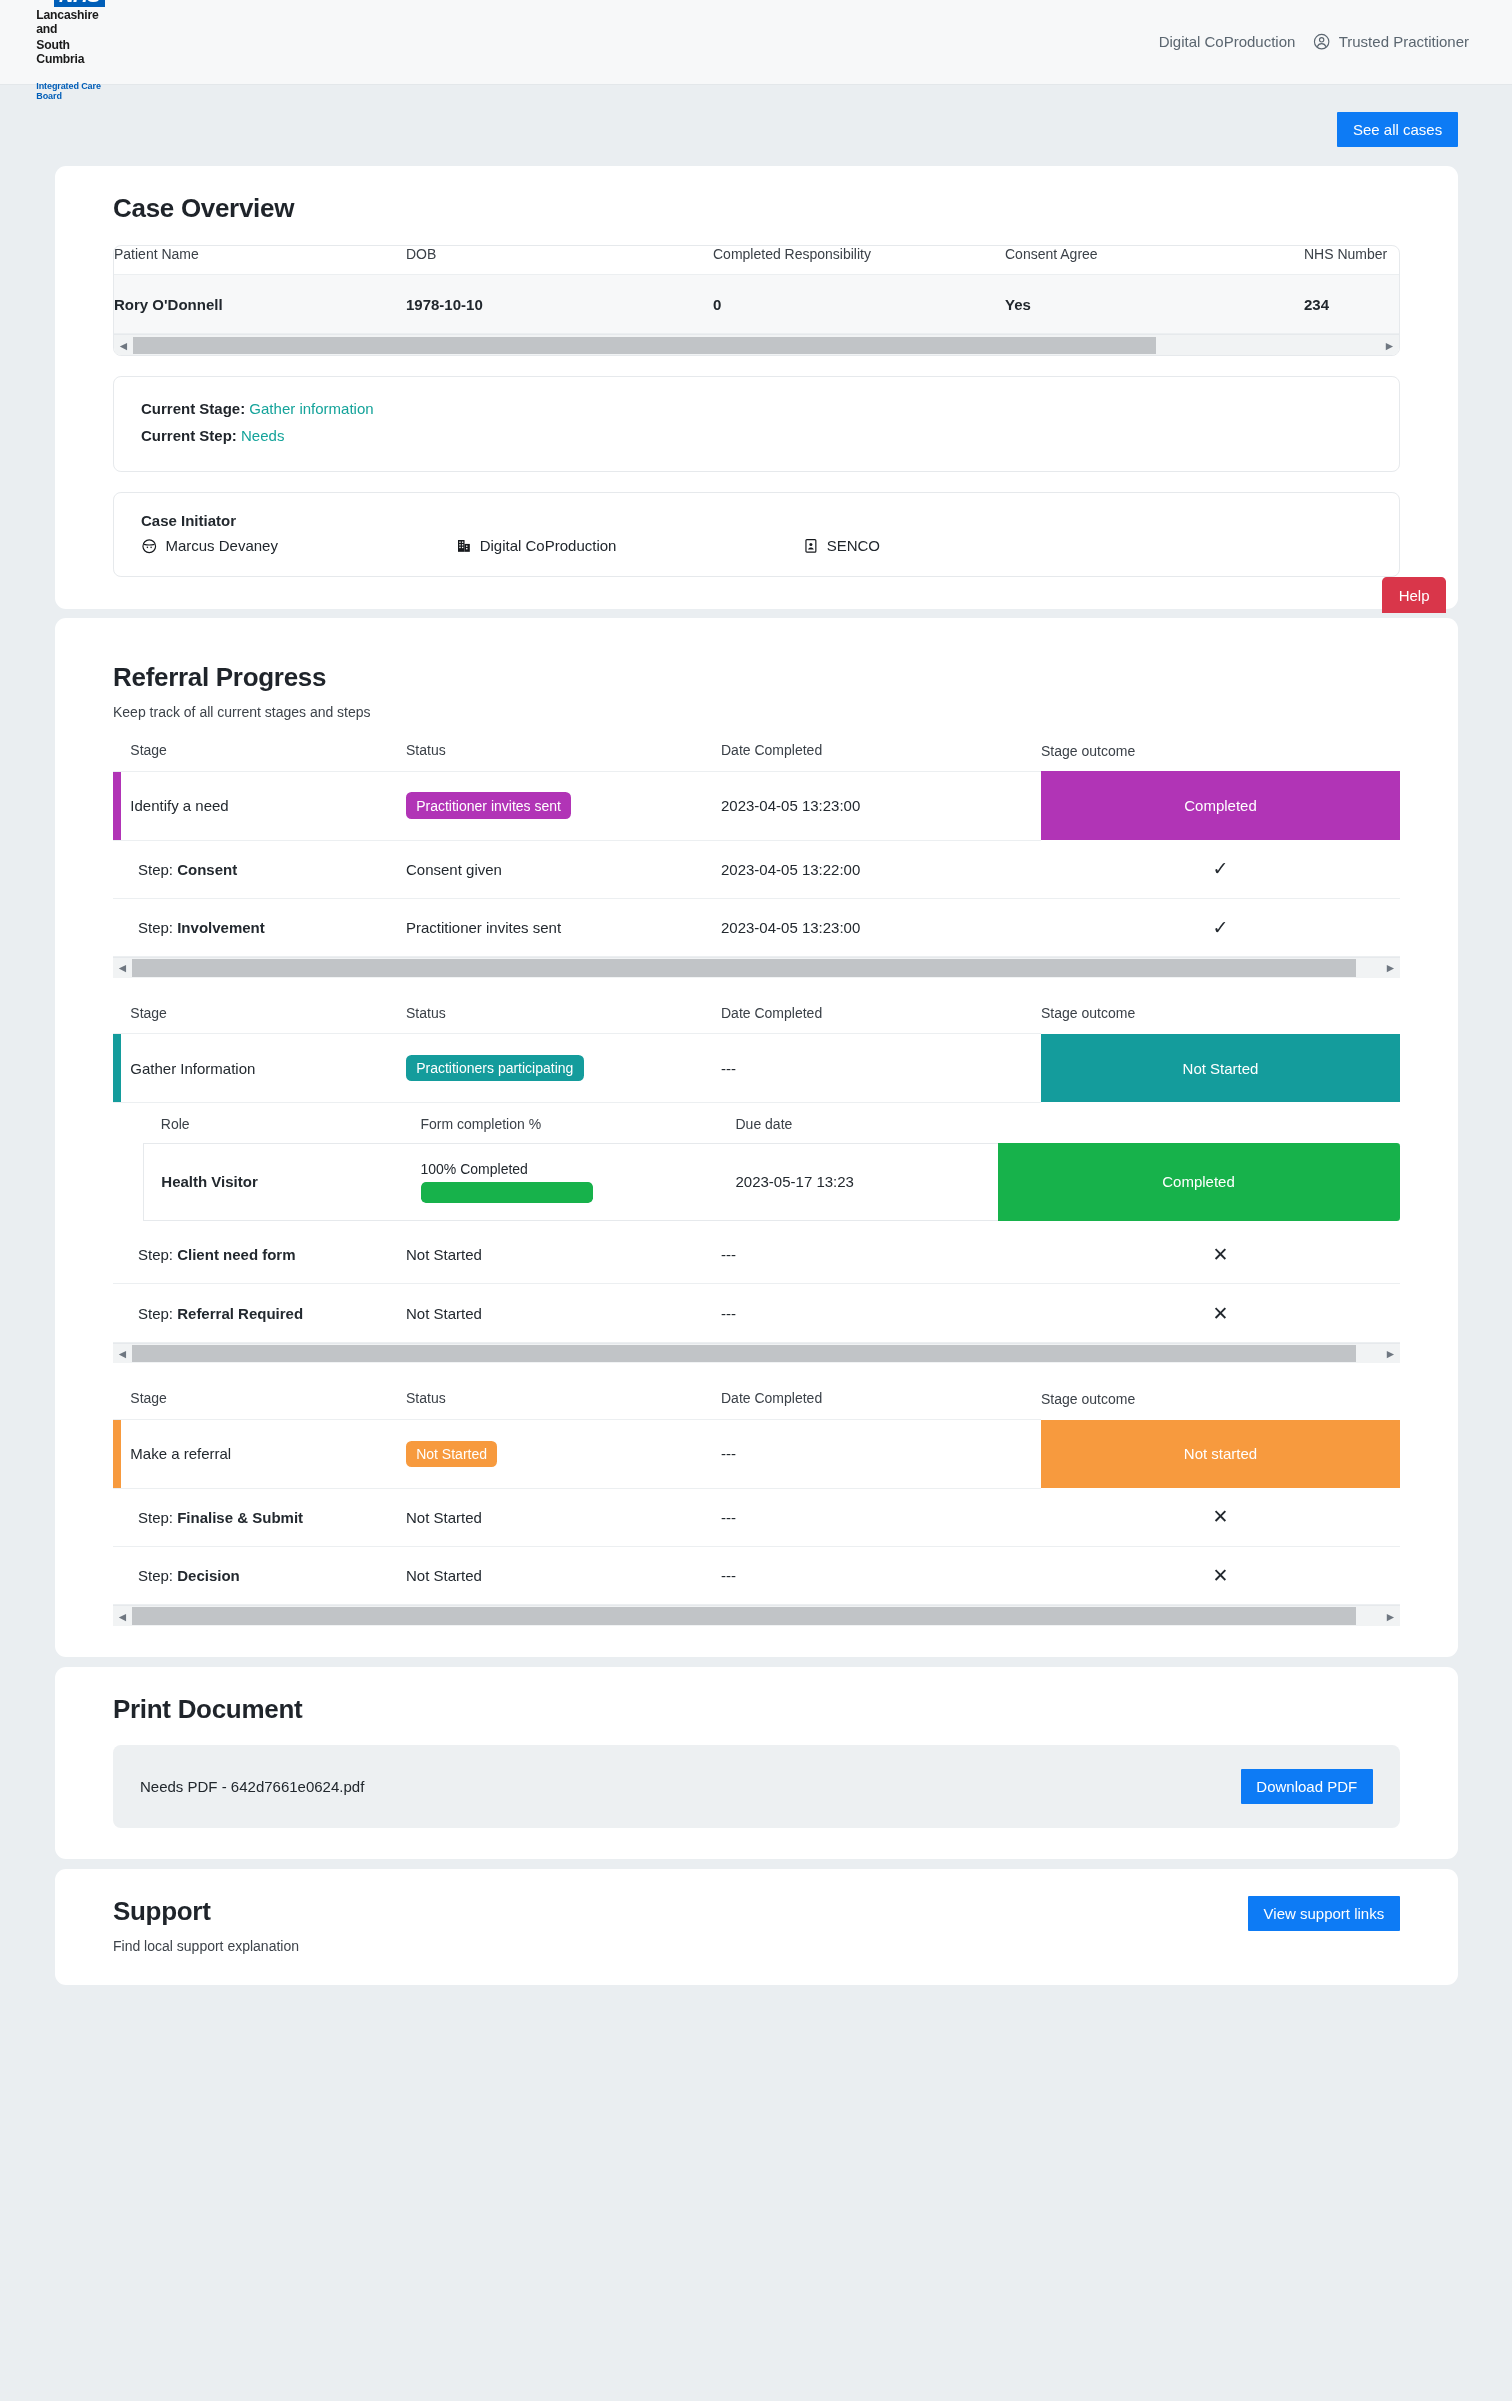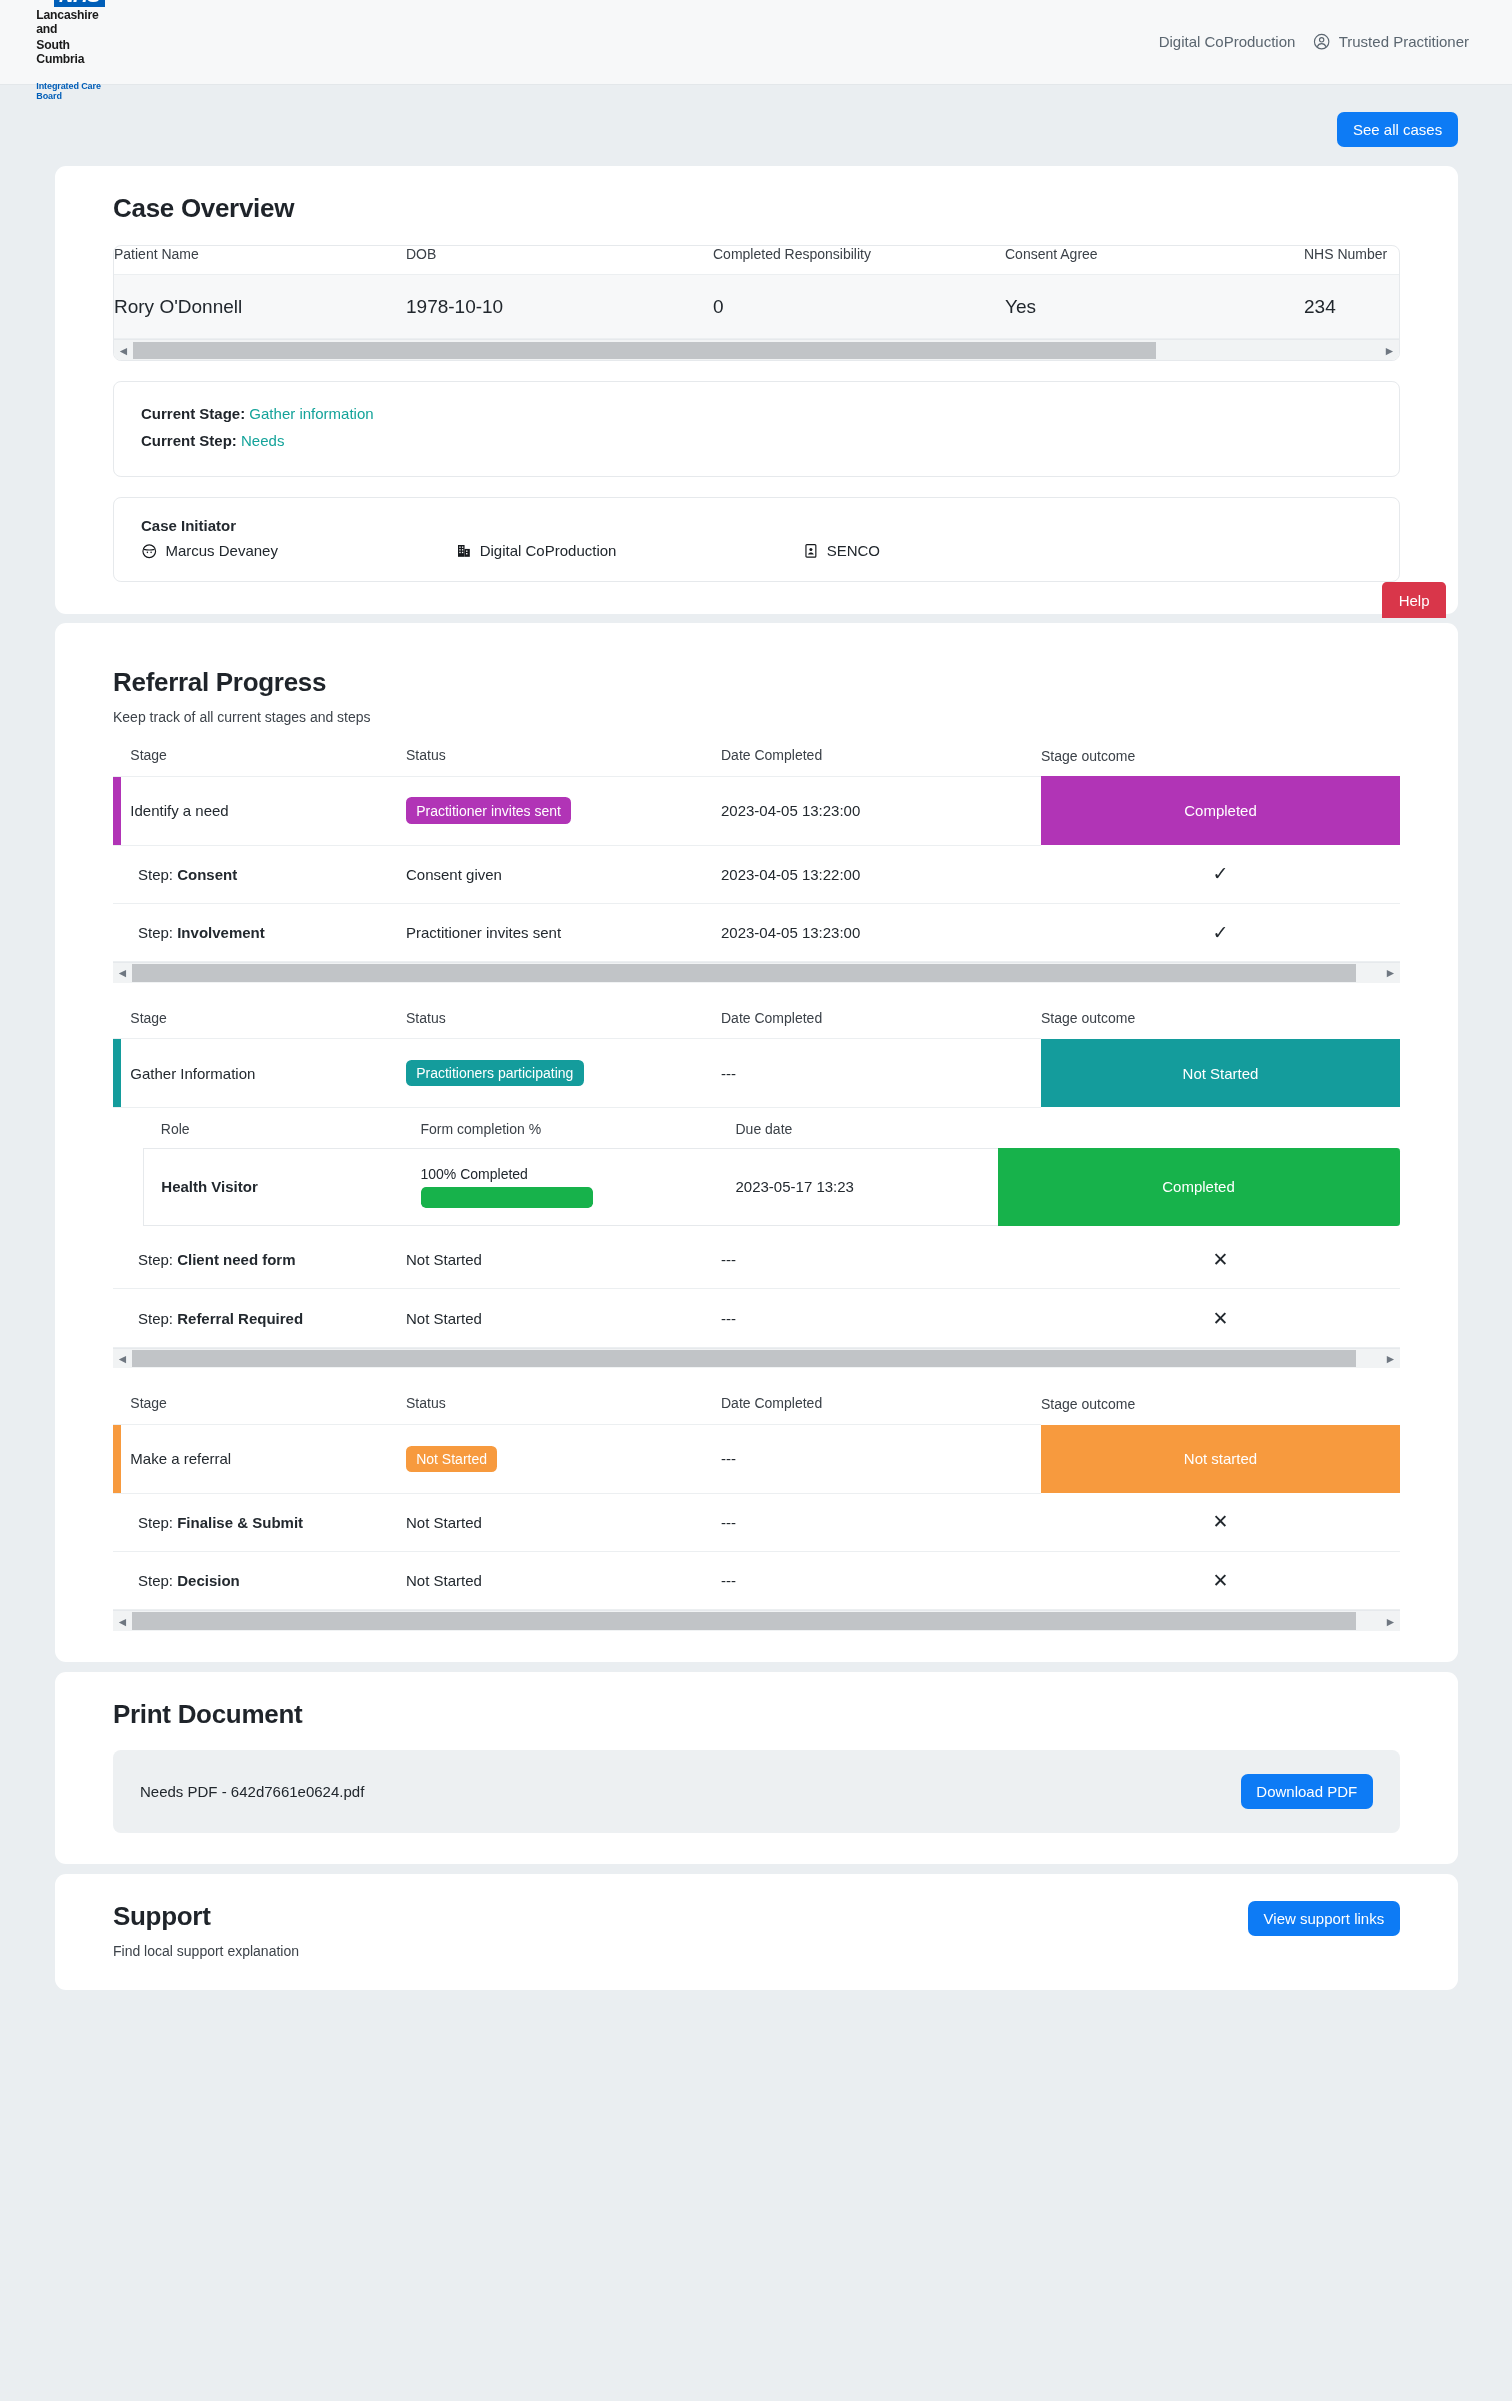--- a/index.html
+++ b/index.html
@@ -68,21 +68,21 @@
   
   .page { padding: 0 55px; }
 
   .toolbar-row {
     display: flex;
     justify-content: flex-end;
     padding: 27px 0 19px 0;
   }
   .btn {
     border: none;
-    border-radius: 7px;
+    border-radius: 1px;
     color: #fff;
     font-size: 15px;
     font-family: "Liberation Sans", sans-serif;
     padding: 10.2px 15.8px;
     cursor: pointer;
     line-height: 1;
   }
   .btn-primary { background: #0d7bf5; }
   .btn-danger  { background: #d9364a; }
 
@@ -126,25 +126,26 @@
   .initiator-item.i2 { width: 347px; }
   table.grid { width: 100%; border-collapse: collapse; table-layout: fixed; }
   table.grid th {
     text-align: left;
     font-size: 14px;
     font-weight: normal;
     color: #3b4148;
     padding: 0 0 12.6px 0;
   }
   table.grid td {
-    font-size: 19px;
+    font-size: 15px;
     color: #21272d;
     padding: 17.3px 0;
     border-top: 0.8px solid #eceff1;
     vertical-align: middle;
+    font-weight: bold;
   }
 
   
   .overview-scroll { overflow: hidden; }
   .overview-inner { width: 1434px; }
   .overview-inner th { padding-left: 17.3px; }
   .overview-inner td { padding-left: 17.3px; }
   .overview-inner tbody tr { background: #f7f8f9; }
   .overview-inner tbody td { border-top: 0.8px solid #eceff1; border-bottom: 0.8px solid #eceff1; padding-top: 20.5px; padding-bottom: 20.5px; }
 

